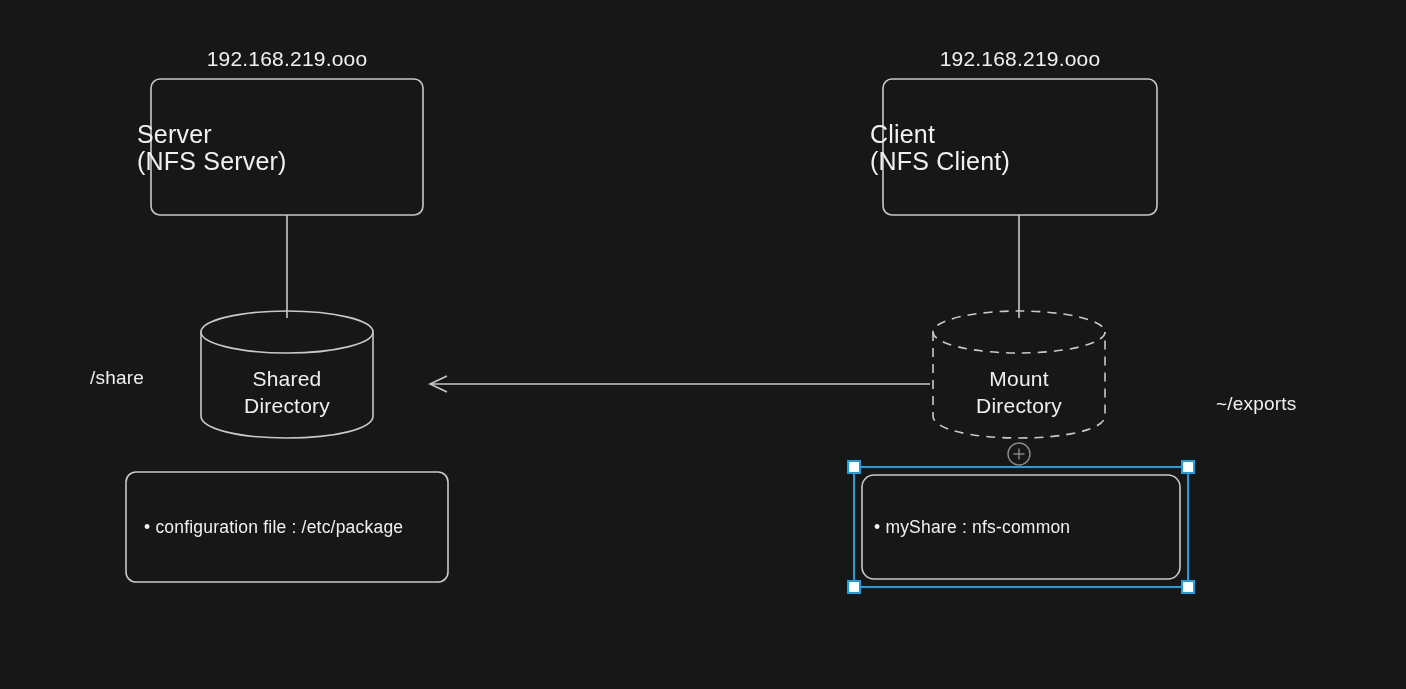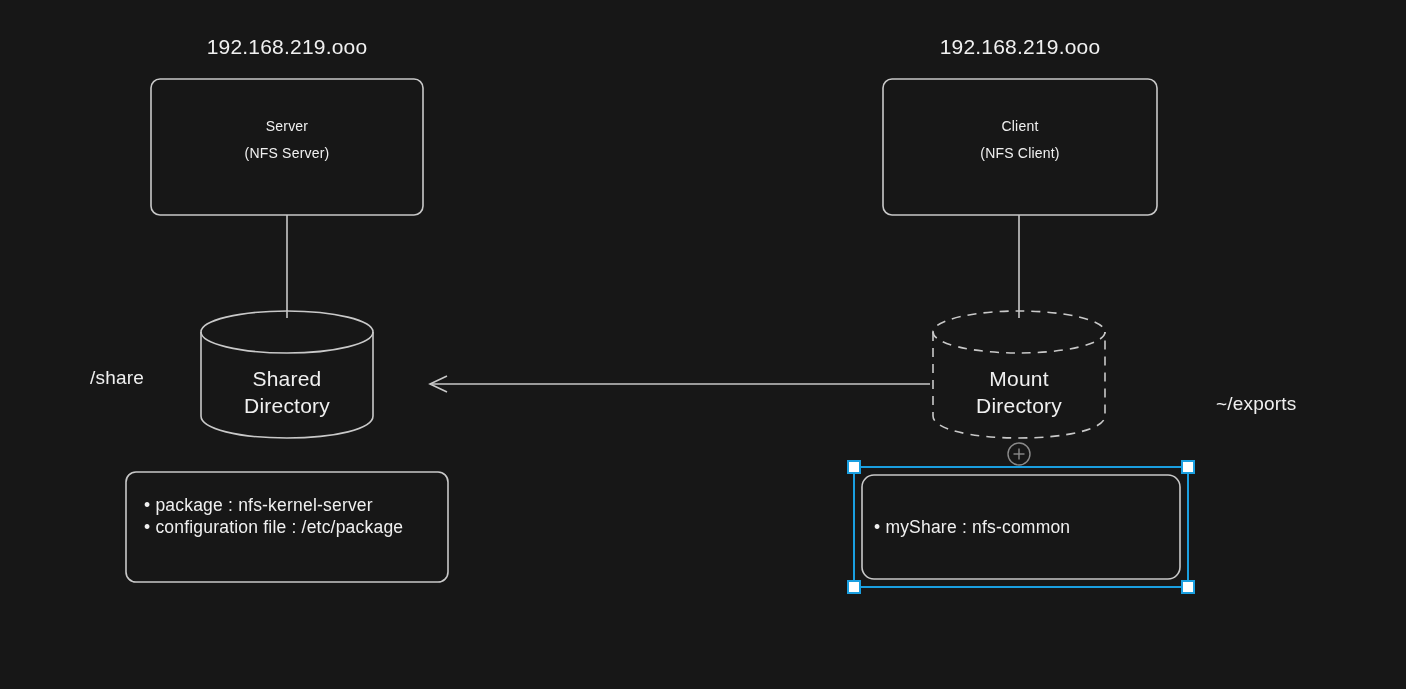--- a/index.html
+++ b/index.html
@@ -32,24 +32,24 @@
     color: #f0f0f0;
     white-space: pre;
     line-height: 1.28;
     letter-spacing: 0.2px;
     -webkit-font-smoothing: antialiased;
   }
   .ip-label {
     font-size: 21px;
     text-align: center;
     width: 360px;
+    margin-top: 12px;
   }
   .node-title {
-    font-size: 14px;
-    text-align: center;
+    font-size: 25px;
     width: 300px;
   }
   .cyl-title {
     font-size: 21px;
     text-align: center;
     width: 220px;
   }
   .path-label {
     font-size: 19px;
     white-space: pre;
@@ -135,17 +135,16 @@
   <div class="txt cyl-title" style="left:177px; top:366px;">Shared</div>
   <div class="txt cyl-title" style="left:177px; top:393px;">Directory</div>
 
   <div class="txt cyl-title" style="left:909px; top:366px;">Mount</div>
   <div class="txt cyl-title" style="left:909px; top:393px;">Directory</div>
 
   <div class="txt path-label" style="left:90px; top:366px;">/share</div>
 
   <div class="txt path-label" style="left:1216px; top:392px;">~/exports</div>
 
-  <div class="txt note-text" style="left:144px; top:492px;">• package : nfs-kernel-server</div>
   <div class="txt note-text" style="left: 144px; top: 514px;">• configuration file : /etc/package</div>
 
   <div class="txt note-text-single" style="left:874px; top:516px;">• myShare : nfs-common</div>
 </div>
 
 </body></html>

